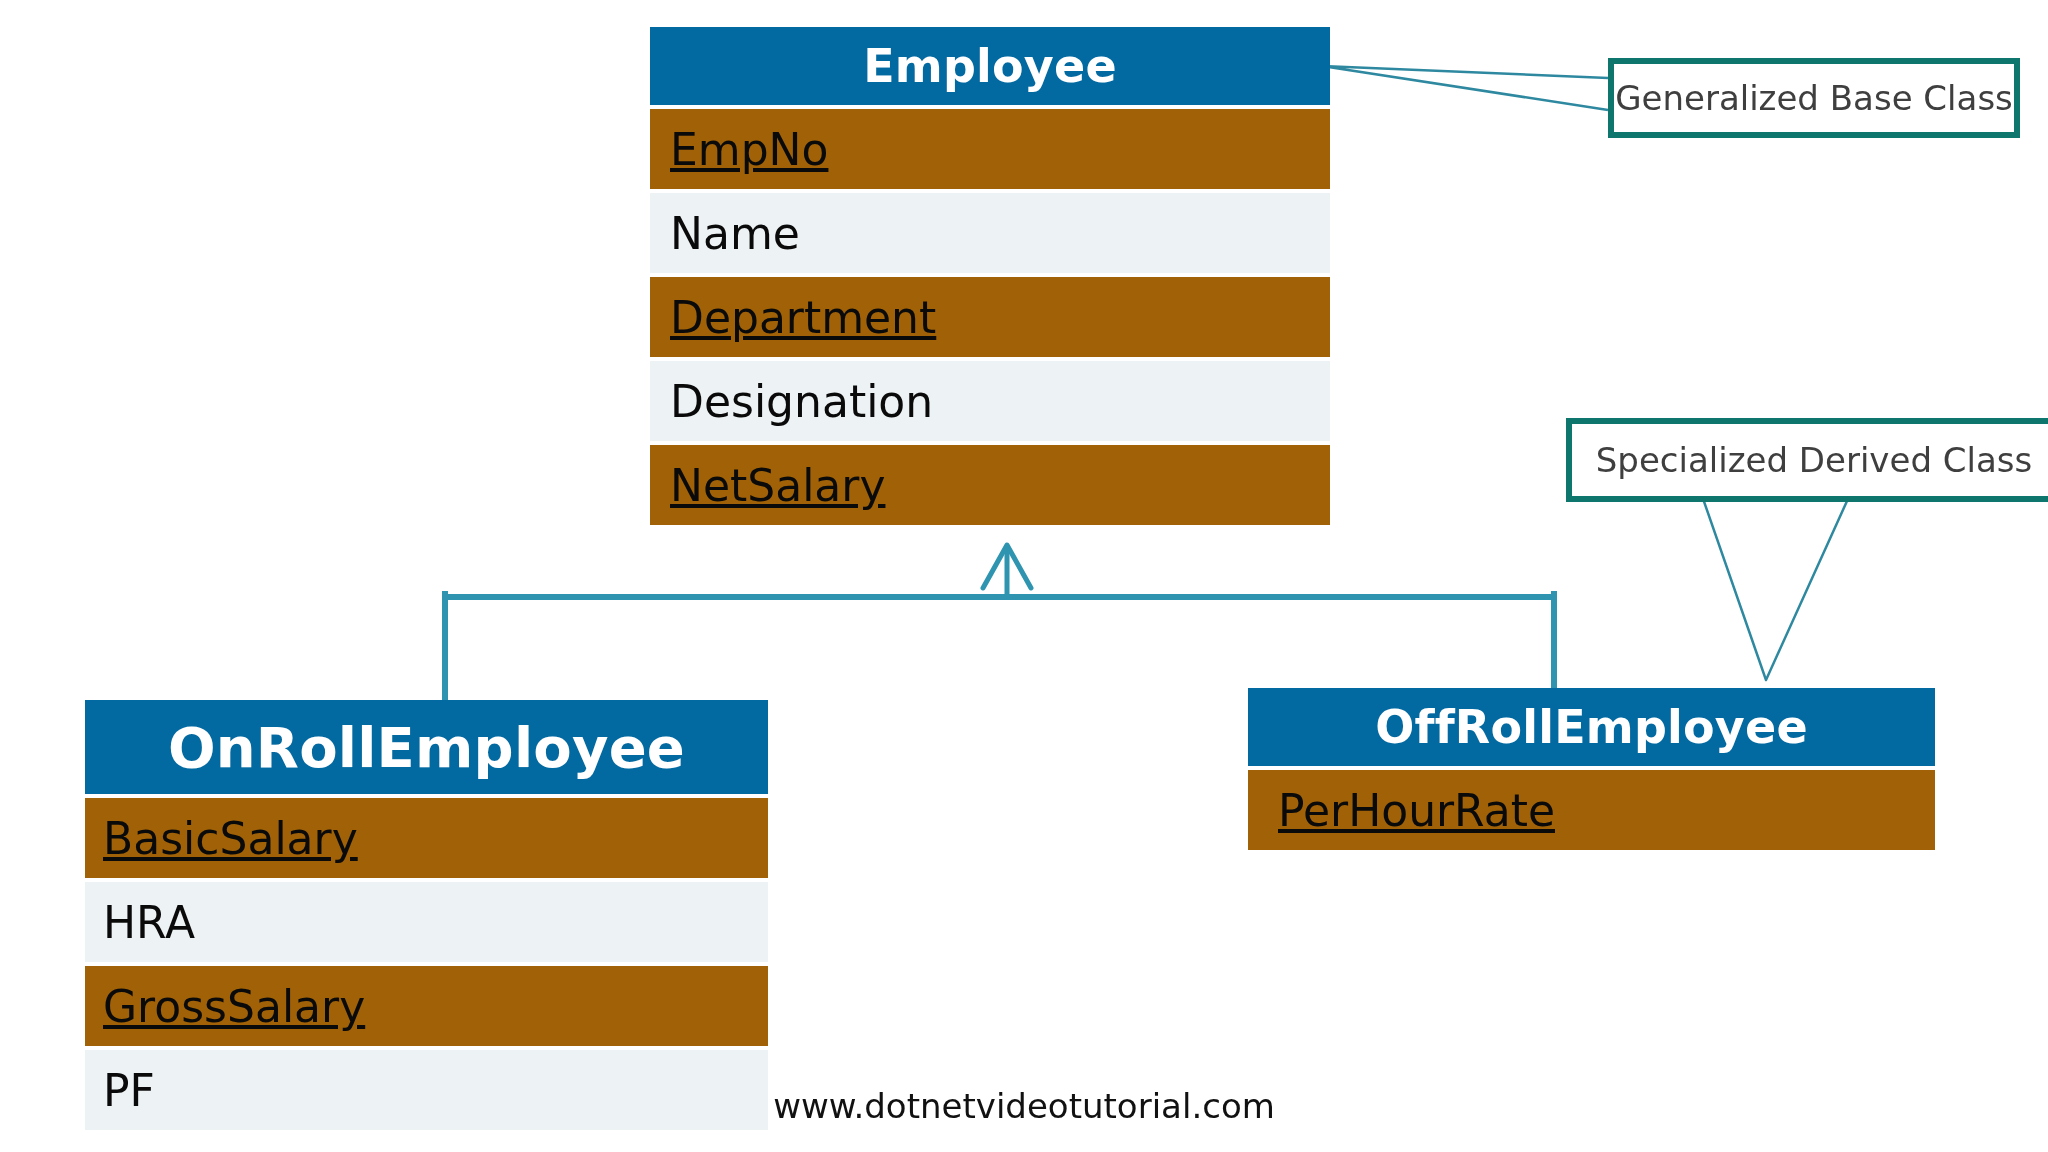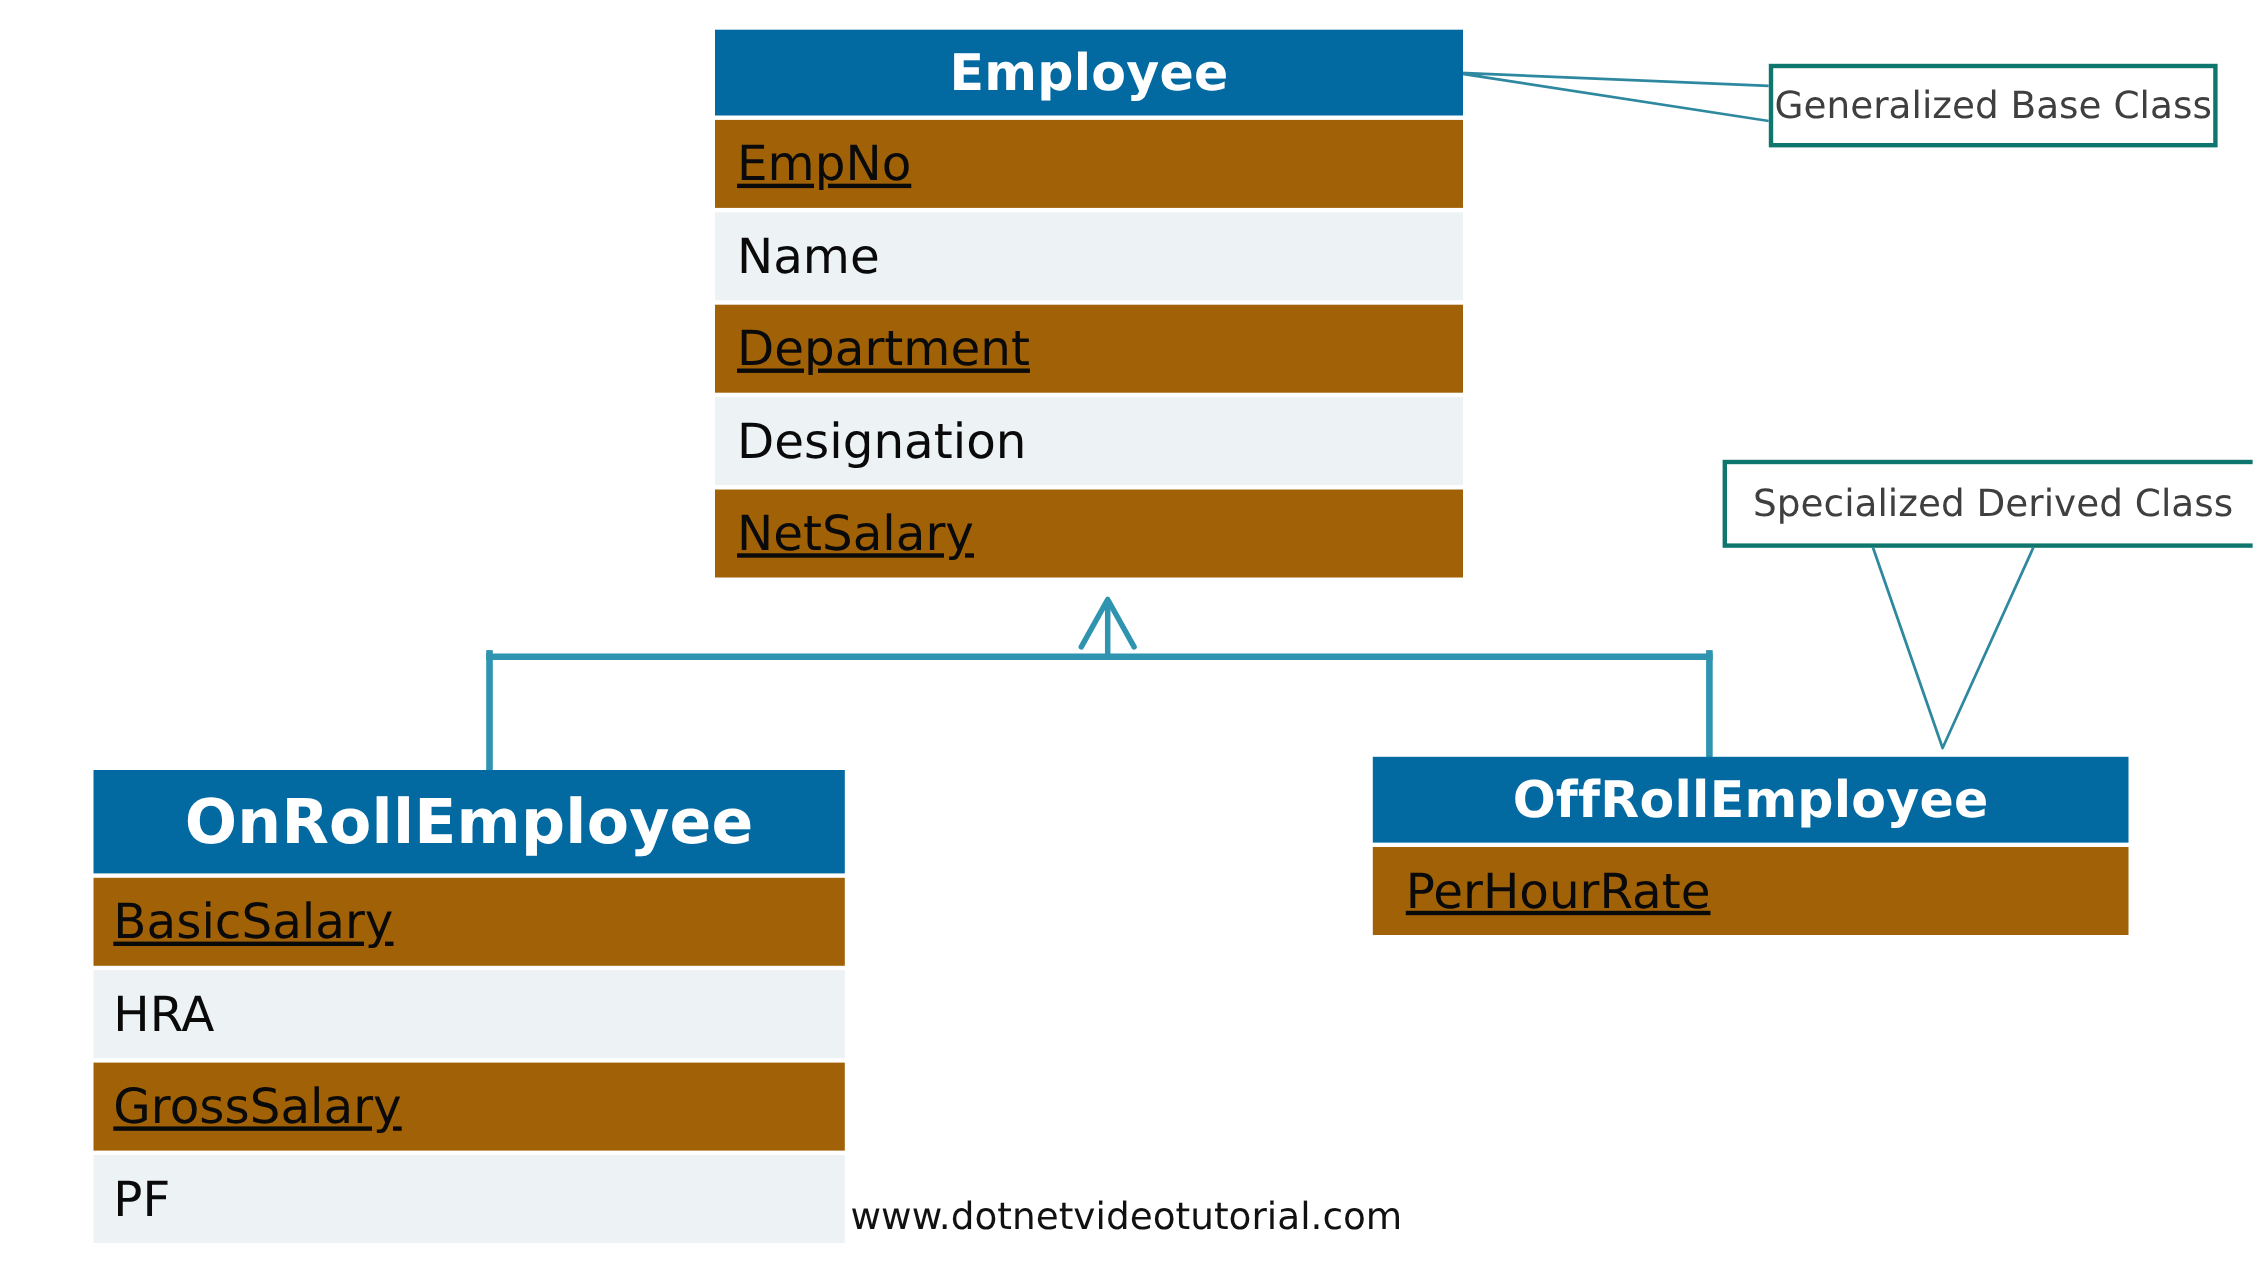--- a/index.html
+++ b/index.html
@@ -65,21 +65,21 @@
   
   #class-offroll             { left: 1248px; top: 688px; width: 687px; }
   #class-offroll .uml-header { height: 78px; font-size: 46px; }
   #class-offroll .uml-attr   { height: 80px; font-size: 44px; padding-left: 30px; margin-top: 4px; }
 
   
   .callout {
     position: absolute;
     z-index: 3;
     background: #ffffff;
-    border: 4px solid #0f766e;
+    border: 6px solid #0f766e;
     color: #3f3f3f;
     display: flex;
     align-items: center;
     justify-content: center;
     font-size: 34px;
     font-family: "DejaVu Sans", sans-serif;
   }
   #callout-base    { left: 1608px; top: 58px;  width: 400px; height: 68px; }
   #callout-derived { left: 1524px; top: 418px; width: 484px; height: 72px; margin-left: 42px; }
 

